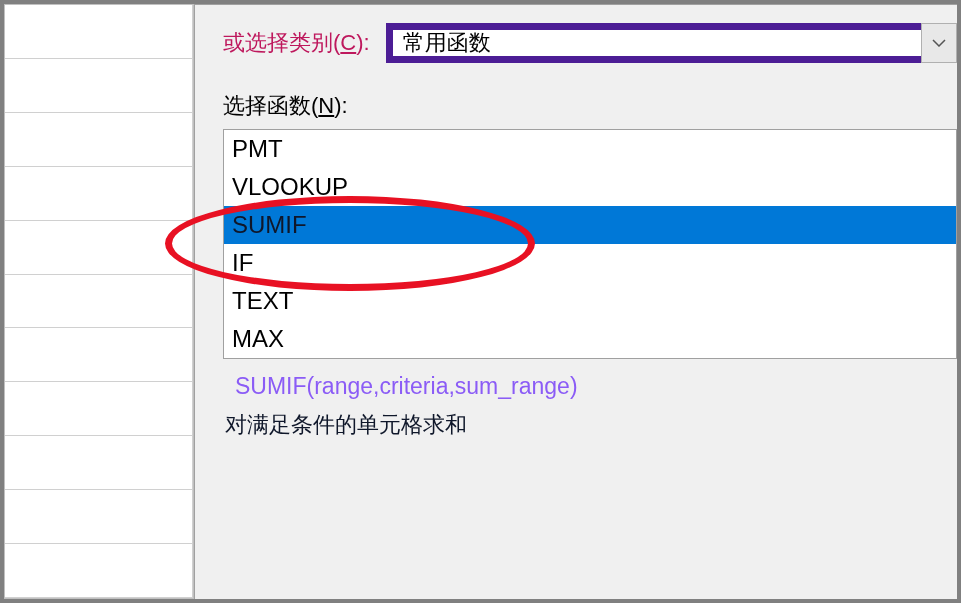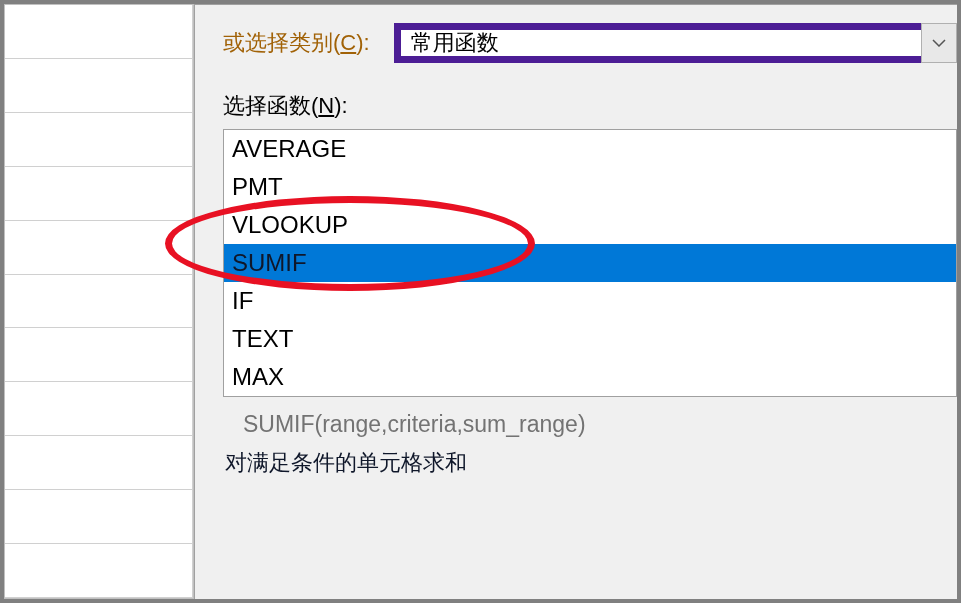--- a/index.html
+++ b/index.html
@@ -44,22 +44,22 @@
       padding: 18px 0 0 28px;
       position: relative;
     }
     .row-category {
       display: flex;
       align-items: center;
       margin-bottom: 28px;
     }
     .label-category {
       font-size: 22px;
-      color: #a16207;
-      margin-right: 24px;
+      color: #be185d;
+      margin-right: 16px;
     }
     .underline {
       text-decoration: underline;
     }
     .dropdown-wrap {
       position: relative;
       flex: 1;
       margin-right: 0;
     }
     .dropdown {
@@ -104,23 +104,23 @@
       cursor: pointer;
       font-family: "Segoe UI", "Microsoft YaHei", sans-serif;
       line-height: 34px;
     }
     .function-item.selected {
       background: #0078d7;
       color: #0f172a;
     }
     .syntax-text {
       font-size: 23px;
-      color: #737373;
+      color: #8b5cf6;
       margin-top: 14px;
-      margin-left: 20px;
+      margin-left: 12px;
       font-family: "Segoe UI", "Microsoft YaHei", sans-serif;
     }
     .description-text {
       font-size: 22px;
       color: #0f172a;
       margin-top: 10px;
       margin-left: 2px;
     }
     .highlight-ellipse {
       position: absolute;
@@ -168,21 +168,20 @@
           </svg>
         </div>
       </div>
     </div>
 
     <div class="label-select">
       <span>选择函数(</span><span class="underline">N</span><span>):</span>
     </div>
 
     <div class="function-listbox" id="function-listbox">
-    <div class="function-item">AVERAGE</div>
         <div class="function-item">PMT</div>
         <div class="function-item">VLOOKUP</div>
         <div class="function-item selected">SUMIF</div>
         <div class="function-item">IF</div>
         <div class="function-item">TEXT</div>
         <div class="function-item">MAX</div>
       </div>
 
     <div class="syntax-text">SUMIF(range,criteria,sum_range)</div>
     <div class="description-text">对满足条件的单元格求和</div>

